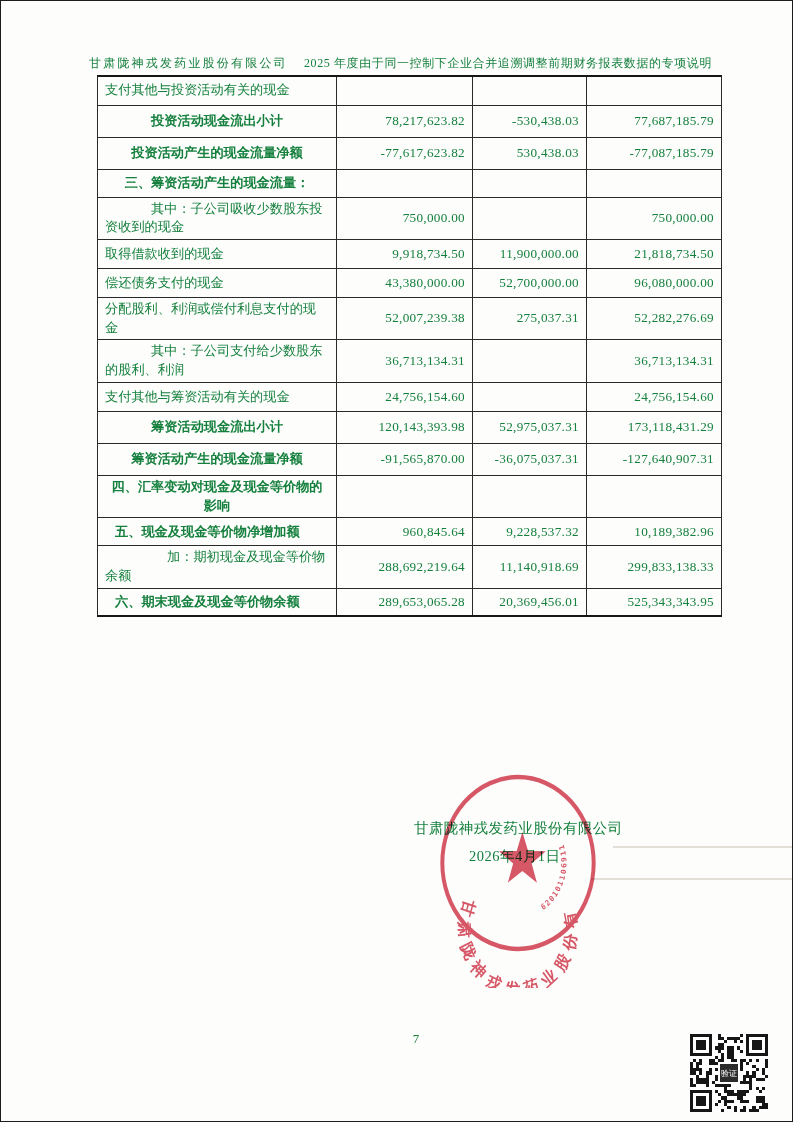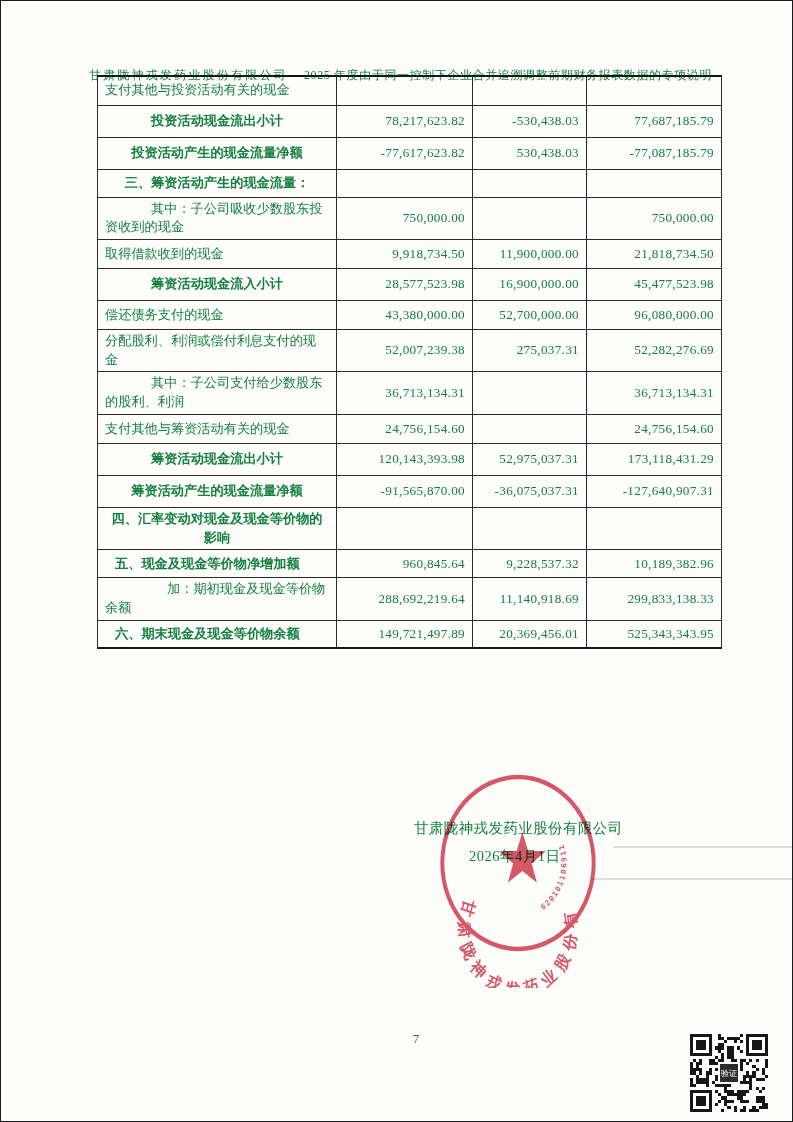--- a/index.html
+++ b/index.html
@@ -8,21 +8,21 @@
     background:#fdfdfc;border:1px solid #1c1c1c;box-sizing:border-box;
     font-family:"Liberation Serif","DejaVu Serif",serif;color:#15803d;overflow:hidden;
   }
   
   .header{
     position:absolute;left:88px;top:54px;width:623px;
     display:flex;justify-content:space-between;align-items:baseline;
     font-size:12px;
   }
   .header .co{letter-spacing:2.2px;white-space:nowrap;}
-  .header .ti{letter-spacing:0.6px;white-space:nowrap;margin-top:12px;}
+  .header .ti{letter-spacing:0.6px;white-space:nowrap;}
   
   table.cft{
     position:absolute;left:96px;top:74px;width:624px;
     border-collapse:collapse;table-layout:fixed;
     border-top:2px solid #161616;border-bottom:2.5px solid #161616;
     border-left:1.4px solid #222;border-right:1.4px solid #222;
   }
   table.cft td{
     border:1px solid #2a2a2a;font-size:13.2px;line-height:1.42;
     padding:2px 7px;vertical-align:middle;overflow:hidden;
@@ -94,26 +94,20 @@
           <td class="num">750,000.00</td>
           <td class="num"></td>
           <td class="num">750,000.00</td>
         </tr>
         <tr class="item">
           <td class="lab">取得借款收到的现金</td>
           <td class="num">9,918,734.50</td>
           <td class="num">11,900,000.00</td>
           <td class="num">21,818,734.50</td>
         </tr>
-        <tr class="sub">
-          <td class="lab">筹资活动现金流入小计</td>
-          <td class="num">28,577,523.98</td>
-          <td class="num">16,900,000.00</td>
-          <td class="num">45,477,523.98</td>
-        </tr>
         <tr class="item">
           <td class="lab">偿还债务支付的现金</td>
           <td class="num">43,380,000.00</td>
           <td class="num">52,700,000.00</td>
           <td class="num">96,080,000.00</td>
         </tr>
         <tr class="item">
           <td class="lab">分配股利、利润或偿付利息支付的现金</td>
           <td class="num">52,007,239.38</td>
           <td class="num">275,037.31</td>
@@ -156,21 +150,21 @@
           <td class="num">10,189,382.96</td>
         </tr>
         <tr class="item indent-b">
           <td class="lab">加：期初现金及现金等价物余额</td>
           <td class="num">288,692,219.64</td>
           <td class="num">11,140,918.69</td>
           <td class="num">299,833,138.33</td>
         </tr>
         <tr class="sec-l">
           <td class="lab">六、期末现金及现金等价物余额</td>
-          <td class="num">149,721,497.89</td>
+          <td class="num">289,653,065.28</td>
           <td class="num">20,369,456.01</td>
           <td class="num">525,343,343.95</td>
         </tr>
       </tbody>
   </table>
 
   <div class="sig-company">甘肃陇神戎发药业股份有限公司</div>
   <div class="sig-date">2026年4月1日</div>
 
   <div class="scanline" style="left:612px;top:845px;width:181px;"></div>

